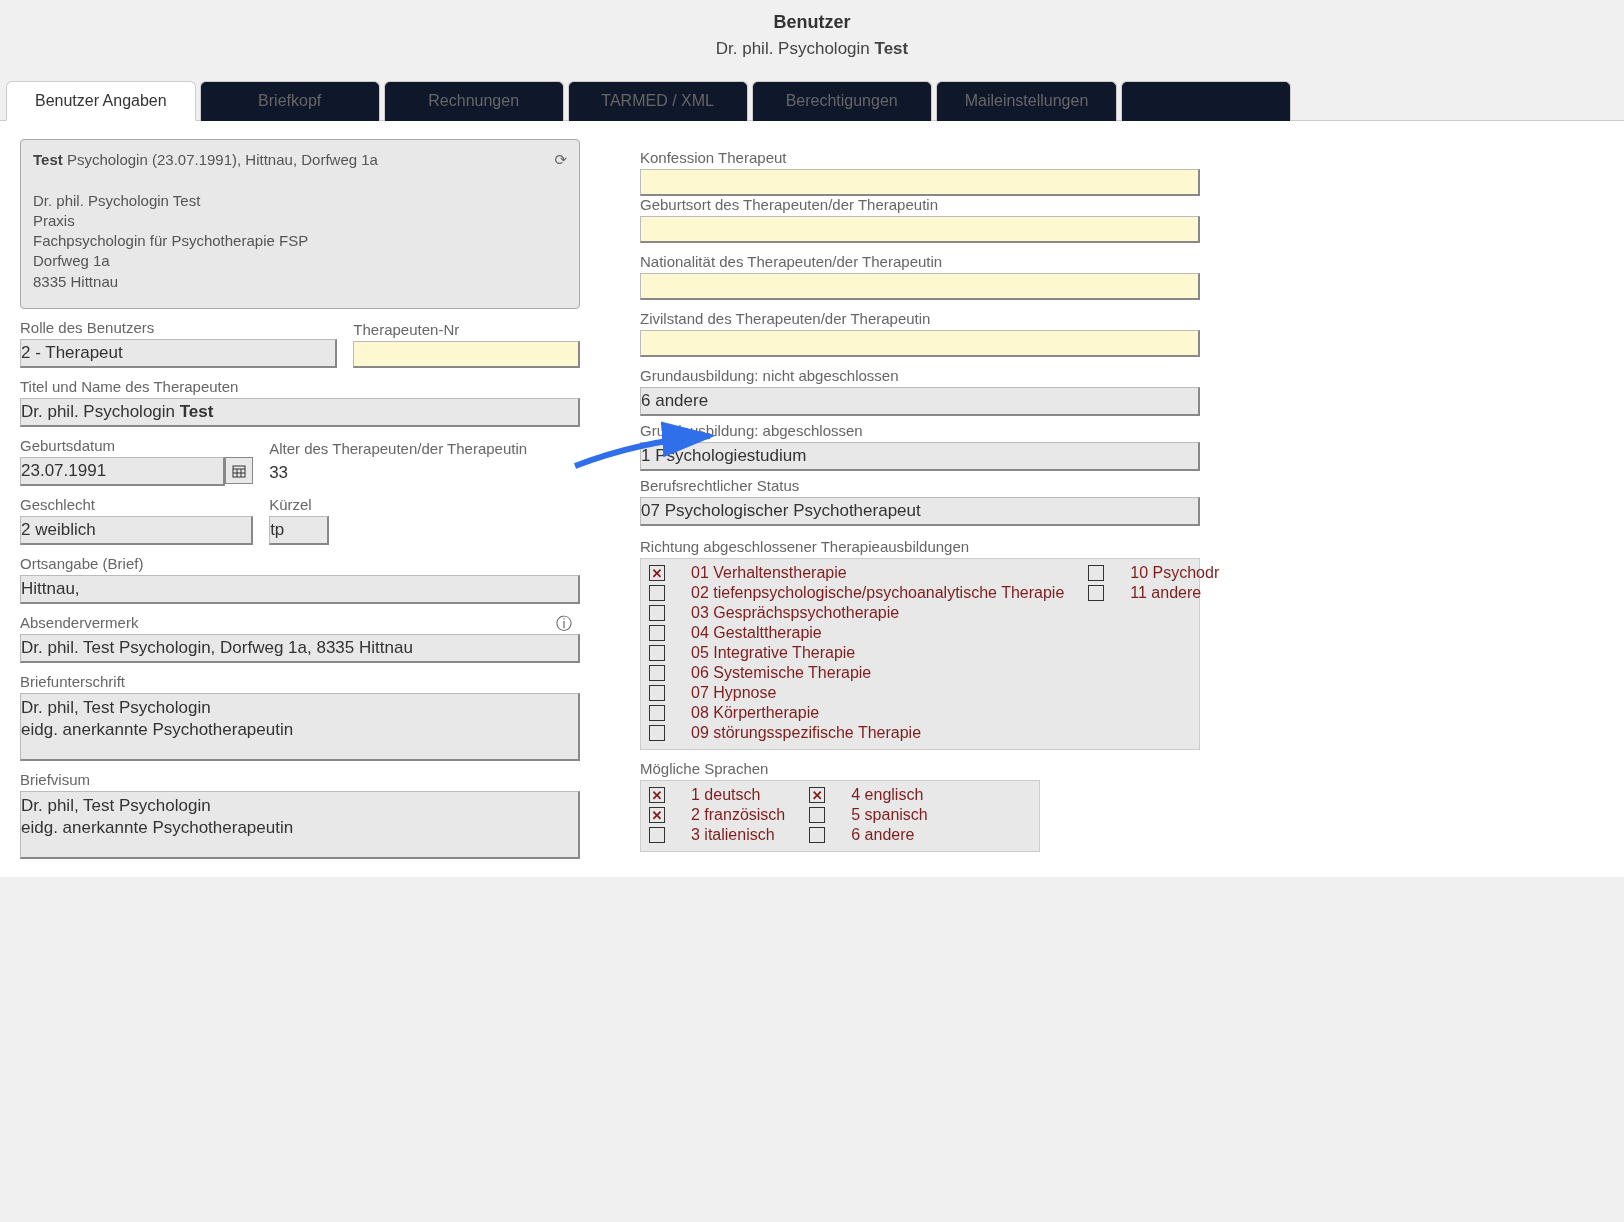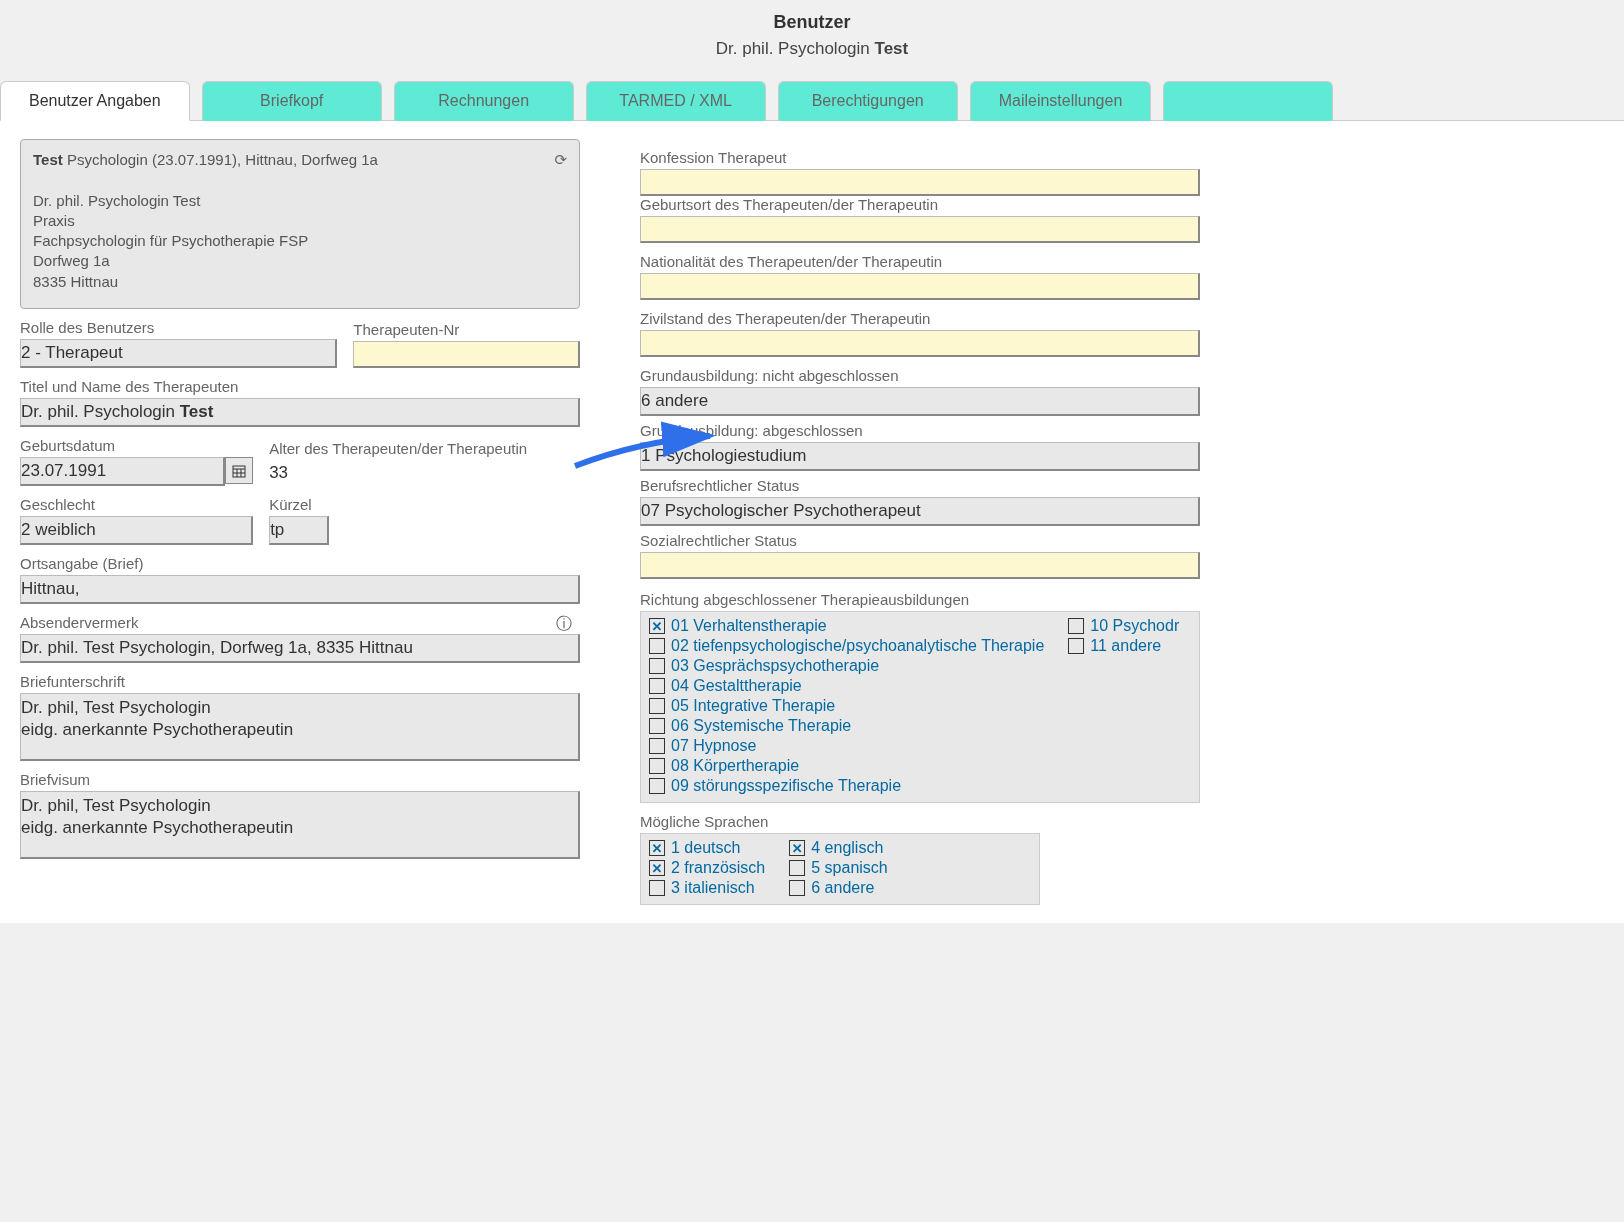--- a/index.html
+++ b/index.html
@@ -12,26 +12,27 @@
   }
   .header { text-align: center; padding: 12px 0 8px 0; }
   .header-title { font-weight: bold; font-size: 18px; color: #333; }
   .header-sub { margin-top: 6px; font-size: 17px; color: #444; }
   .header-sub b { font-weight: bold; }
   .header-ids { margin-top: 14px; font-size: 14px; color: #555; }
   .header-ids span { margin: 0 10px; }
   .tabs {
     display: flex;
     margin-top: 14px;
+    padding-left: 6px;
     border-bottom: 1px solid #ccc;
-    gap: 12px;
+    gap: 4px;
   }
   .tab {
     padding: 10px 28px;
-    background: #5eead4;
+    background: #0f172a;
     border-radius: 6px 6px 0 0;
     color: #666;
     font-size: 16px;
     cursor: pointer;
     border: 1px solid #ccc;
     border-bottom: none;
     margin-bottom: -1px;
     min-width: 180px;
     text-align: center;
   }
@@ -110,23 +111,24 @@
     background: #e8e8e8;
     border: 1px solid #ccc;
     padding: 4px 8px 6px 8px;
     display: flex;
     gap: 24px;
   }
   .cb-col { display: flex; flex-direction: column; }
   .cb-item {
     display: flex; align-items: center;
     font-size: 16px;
-    color: #0369a1;
+    color: #7f1d1d;
     padding: 1px 0;
     white-space: nowrap;
+    gap: 20px;
   }
   .cb-box {
     width: 16px; height: 16px;
     border: 1.5px solid #333;
     margin-right: 6px;
     display: inline-flex;
     align-items:center; justify-content:center;
     font-size: 13px;
     line-height: 1;
   }
@@ -290,24 +292,20 @@
       <div class="input-display">6 andere</div>
     </div>
     <div class="field" style="margin-top:6px">
       <span class="field-label">Grundausbildung: abgeschlossen</span>
       <div class="input-display">1 Psychologiestudium</div>
     </div>
     <div class="field" style="margin-top:6px">
       <span class="field-label">Berufsrechtlicher Status</span>
       <div class="input-display">07 Psychologischer Psychotherapeut</div>
     </div>
-    <div class="field" style="margin-top:6px">
-      <span class="field-label">Sozialrechtlicher Status</span>
-      <div class="input-yellow"></div>
-    </div>
 
     <div class="field" style="margin-top:12px">
       <span class="field-label">Richtung abgeschlossener Therapieausbildungen</span>
       <div class="checkbox-group" style="width:560px">
         <div class="cb-col" id="therapies-col1">
             <div class="cb-item">
               <span class="cb-box checked"></span>
               <span>01 Verhaltenstherapie</span>
             </div>
             <div class="cb-item">

